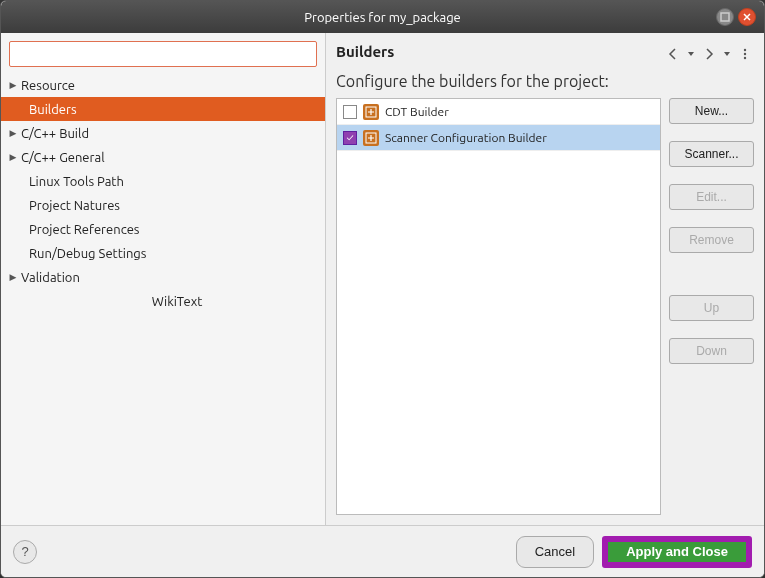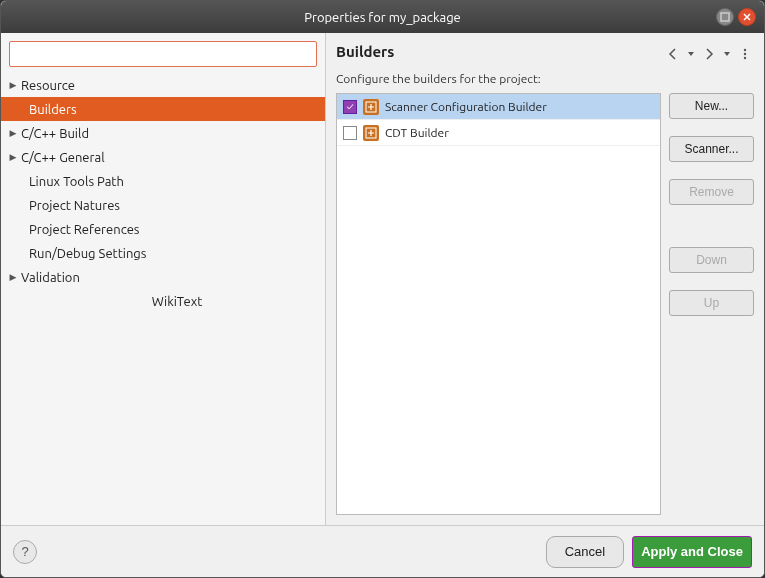--- a/index.html
+++ b/index.html
@@ -132,21 +132,21 @@
       padding: 10px;
       background: #f0f0f0;
     }
     .panel-title {
       font-size: 15px;
       font-weight: bold;
       color: #222;
       margin-bottom: 8px;
     }
     .panel-desc {
-      font-size: 12px;
+      font-size: 16px;
       color: #333;
       margin-bottom: 8px;
     }
     .builders-area {
       display: flex;
       flex: 1;
       gap: 8px;
     }
     .builders-list {
       flex: 1;
@@ -277,23 +277,23 @@
       padding: 0 18px;
       background: #e8e8e8;
       border: 1px solid #aaa;
       border-radius: 9px;
       cursor: pointer;
       font-size: 13px;
       color: #222;
     }
     .apply-close-btn {
       height: 32px;
-      padding: 0 8px;
+      padding: 0 18px;
       background: #3a9c3a;
-      border: 1px solid #a21caf;
+      border: 6px solid #a21caf;
       border-radius: 3px;
       cursor: pointer;
       font-size: 13px;
       color: #fff;
       font-weight: bold;
     }
   </style>
 </head>
 <body>
 
@@ -401,51 +401,52 @@
               <circle cx="7" cy="7" r="1.2" fill="#555"></circle>
               <circle cx="7" cy="11" r="1.2" fill="#555"></circle>
             </svg>
           </button>
         </div>
       </div>
       <span class="panel-desc">Configure the builders for the project:</span>
       <div class="builders-area">
         <div class="builders-list">
 
+          <div class="builder-item">
+            <div class="builder-checkbox"></div>
+            <div class="builder-icon" style="background:#c87020;">
+              <svg width="12" height="12" viewBox="0 0 12 12">
+                  <rect x="1" y="1" width="10" height="10" fill="none" stroke="#fff" stroke-width="1"></rect>
+                  <line x1="3" y1="6" x2="9" y2="6" stroke="#fff" stroke-width="1.2"></line>
+                  <line x1="6" y1="3" x2="6" y2="9" stroke="#fff" stroke-width="1.2"></line>
+                </svg>
+            </div>
+            <span class="builder-label">CDT Builder</span>
+          </div>
+
           <div class="builder-item selected">
             <div class="builder-checkbox checked"></div>
             <div class="builder-icon" style="background:#c87020;">
               <svg width="12" height="12" viewBox="0 0 12 12">
                   <rect x="1" y="1" width="10" height="10" fill="none" stroke="#fff" stroke-width="1"></rect>
                   <line x1="3" y1="6" x2="9" y2="6" stroke="#fff" stroke-width="1.2"></line>
                   <line x1="6" y1="3" x2="6" y2="9" stroke="#fff" stroke-width="1.2"></line>
                 </svg>
             </div>
             <span class="builder-label">Scanner Configuration Builder</span>
           </div>
-
-          <div class="builder-item">
-            <div class="builder-checkbox"></div>
-            <div class="builder-icon" style="background:#c87020;">
-              <svg width="12" height="12" viewBox="0 0 12 12">
-                  <rect x="1" y="1" width="10" height="10" fill="none" stroke="#fff" stroke-width="1"></rect>
-                  <line x1="3" y1="6" x2="9" y2="6" stroke="#fff" stroke-width="1.2"></line>
-                  <line x1="6" y1="3" x2="6" y2="9" stroke="#fff" stroke-width="1.2"></line>
-                </svg>
-            </div>
-            <span class="builder-label">CDT Builder</span>
-          </div>
         </div>
         <div class="side-buttons">
           <button class="side-btn">New...</button>
           <button class="side-btn">Scanner...</button>
+          <button class="side-btn disabled" disabled="">Edit...</button>
           <button class="side-btn disabled" disabled="">Remove</button>
           <div class="side-btn-spacer"></div>
+          <button class="side-btn disabled" disabled="">Up</button>
           <button class="side-btn disabled" disabled="">Down</button>
-          <button class="side-btn disabled" disabled="">Up</button>
         </div>
       </div>
     </div>
   </div>
 
   <div class="footer">
     <button class="help-btn">
       <span>?</span>
     </button>
     <div class="footer-right">

